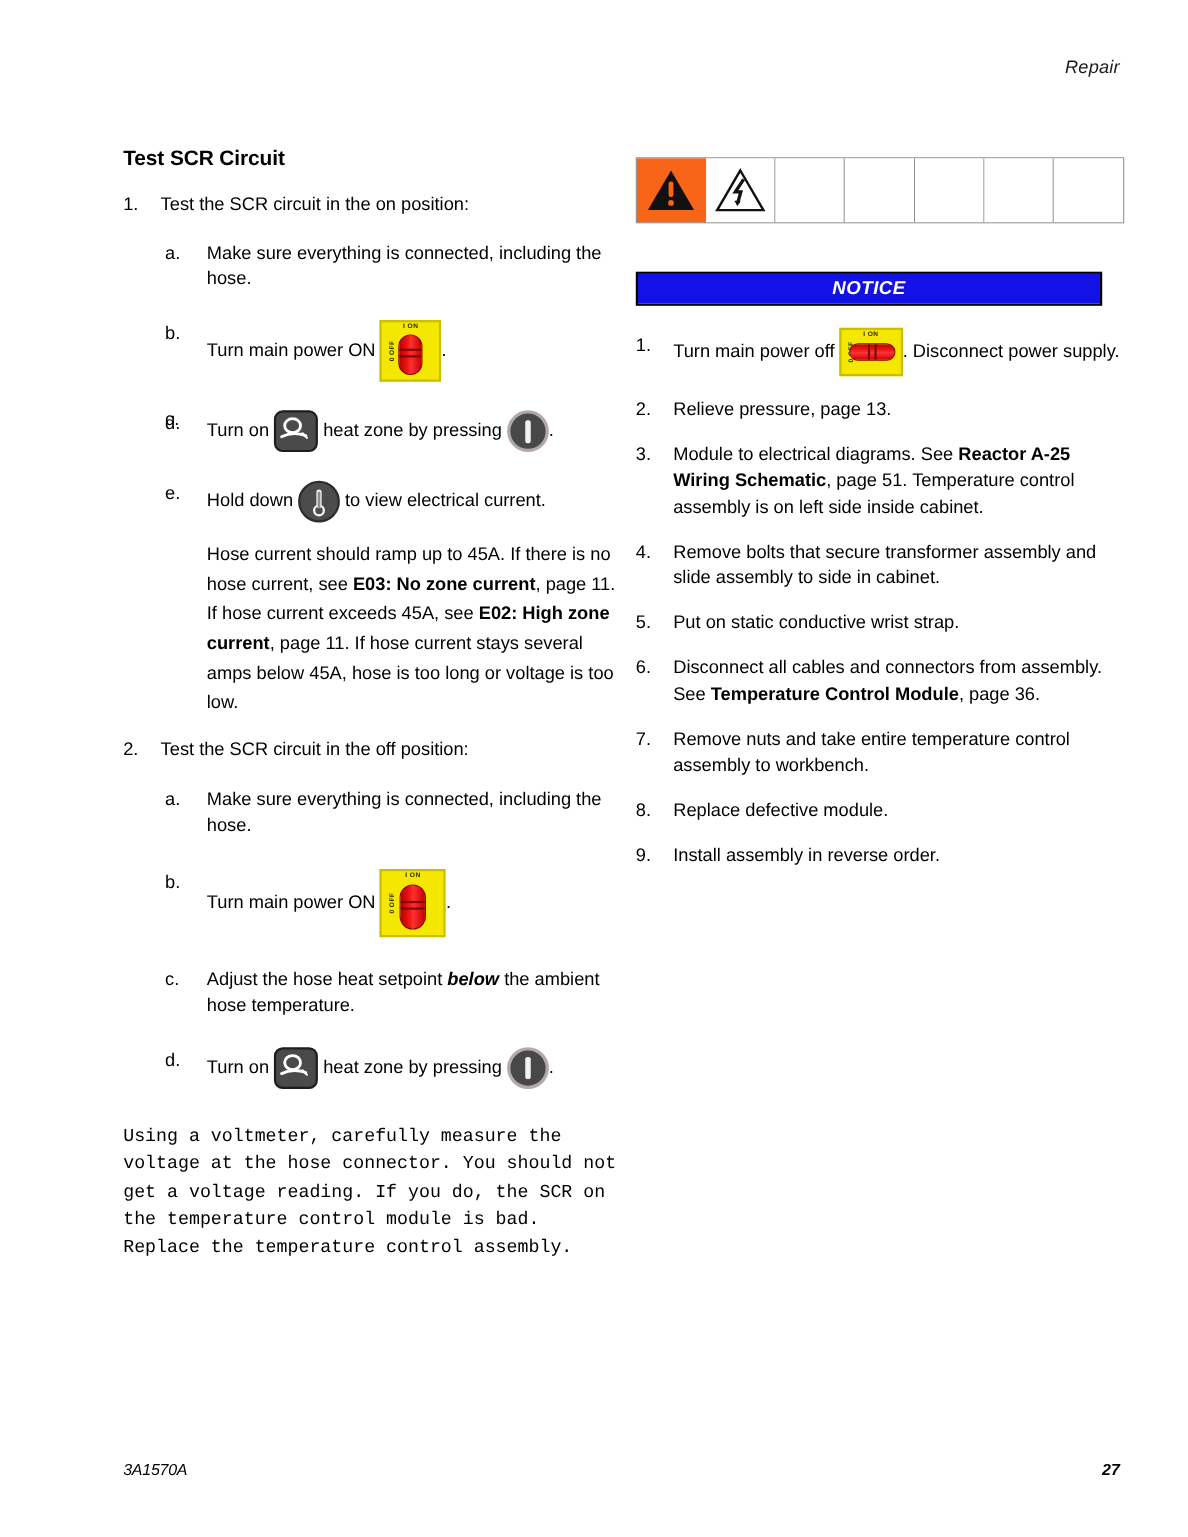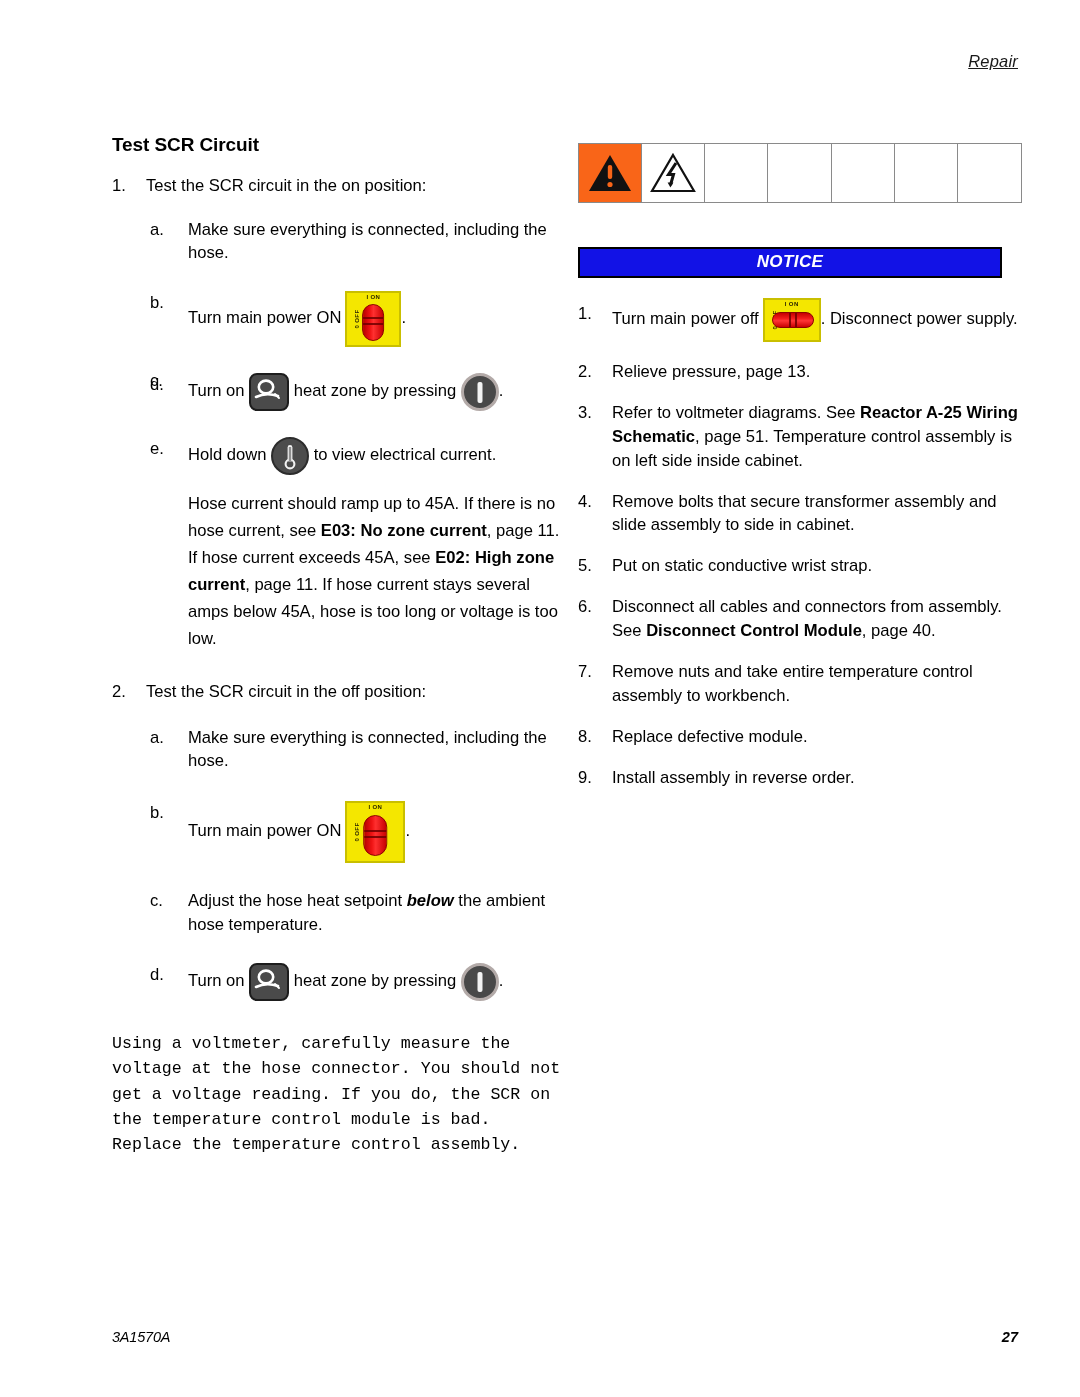--- a/index.html
+++ b/index.html
@@ -22,21 +22,20 @@
 
   
   .running-header {
     position: absolute;
     top: 52px;
     right: 62px;
     font-style: italic;
     font-size: 16.5px;
     color: #1a1a1a;
     letter-spacing: 0.2px;
-    text-decoration: underline;
   }
 
   
   .col {
     position: absolute;
     top: 133px;
   }
   .col-left  { left: 112px; width: 452px; }
   .col-right { left: 578px; width: 440px; }
 
@@ -331,21 +330,21 @@
               <rect x="14.6" y="6" width="4.8" height="17" rx="2.4" fill="#f2f2f2"></rect>
               <circle cx="17" cy="25" r="4.4" fill="none" stroke="#f2f2f2" stroke-width="2.1"></circle>
               <rect x="15.8" y="8" width="2.4" height="15" fill="#8f8f8f"></rect>
             </svg>
           </span>
           <span>to view electrical current.</span>
         </span>
       </li>
     </ul>
 
-    <div class="plain-indent" style="margin-bottom:27px;">
+    <div class="plain-indent" style="margin-bottom:16px;">
       <span>Hose current should ramp up to 45A. If there is no hose current, see </span><b>E03: No zone current</b><span>, page 11. If hose current exceeds 45A, see </span><b>E02: High zone current</b><span>, page 11. If hose current stays several amps below 45A, hose is too long or voltage is too low.</span>
     </div>
 
     <ul class="olist">
 
       <li class="li lvl1" style="margin-bottom:22px;">
         <span class="mark">2.</span>
         <span class="body">Test the SCR circuit in the off position:</span>
       </li>
 
@@ -428,36 +427,36 @@
         </span>
       </li>
 
       <li class="li lvl1">
         <span class="mark">2.</span>
         <span class="body">Relieve pressure, page 13.</span>
       </li>
 
       <li class="li lvl1">
         <span class="mark">3.</span>
-        <span class="body"><span>Refer to voltmeter diagrams. See </span><b>Reactor A-25 Wiring Schematic</b><span>, page 51. Temperature control assembly is on left side inside cabinet.</span></span>
+        <span class="body"><span>Module to electrical diagrams. See </span><b>Reactor A-25 Wiring Schematic</b><span>, page 51. Temperature control assembly is on left side inside cabinet.</span></span>
       </li>
 
       <li class="li lvl1">
         <span class="mark">4.</span>
         <span class="body">Remove bolts that secure transformer assembly and slide assembly to side in cabinet.</span>
       </li>
 
       <li class="li lvl1">
         <span class="mark">5.</span>
         <span class="body">Put on static conductive wrist strap.</span>
       </li>
 
       <li class="li lvl1">
         <span class="mark">6.</span>
-        <span class="body"><span>Disconnect all cables and connectors from assembly. See </span><b>Disconnect Control Module</b><span>, page 40.</span></span>
+        <span class="body"><span>Disconnect all cables and connectors from assembly. See </span><b>Temperature Control Module</b><span>, page 36.</span></span>
       </li>
 
       <li class="li lvl1">
         <span class="mark">7.</span>
         <span class="body">Remove nuts and take entire temperature control assembly to workbench.</span>
       </li>
 
       <li class="li lvl1">
         <span class="mark">8.</span>
         <span class="body">Replace defective module.</span>

